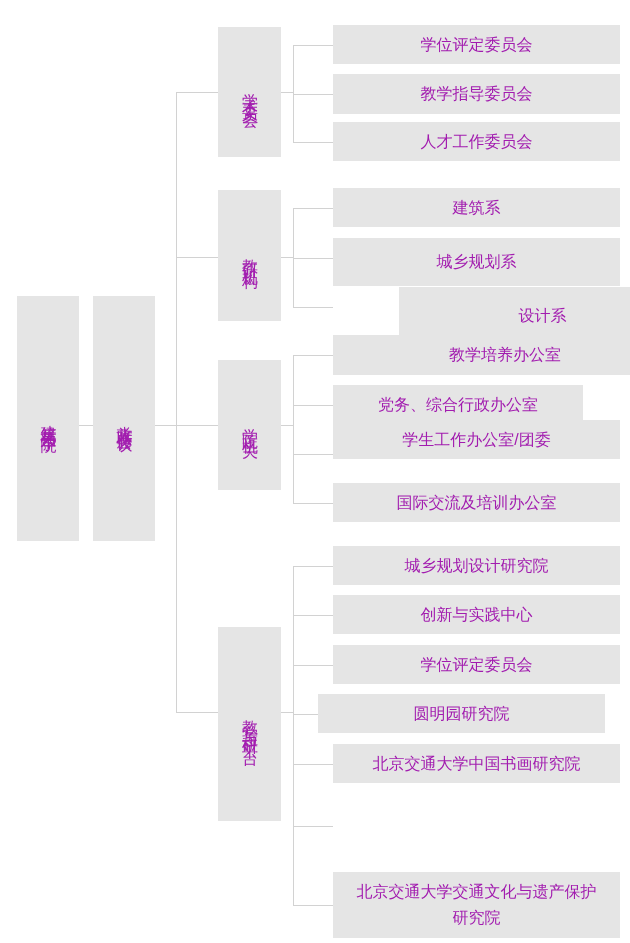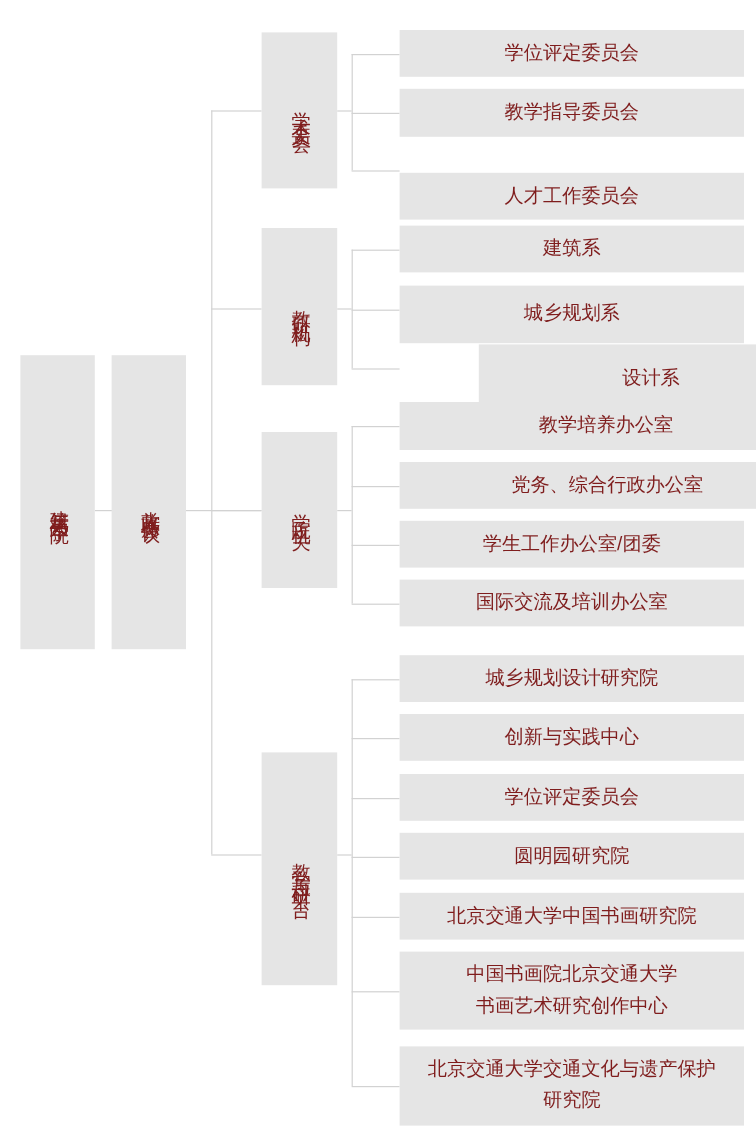--- a/index.html
+++ b/index.html
@@ -17,21 +17,21 @@
   .vtext{
     writing-mode:vertical-rl;text-orientation:upright;
     font-size:16px;letter-spacing:2px;
   }
   .cat .vtext{letter-spacing:5px;}
   .cline{position:absolute;background:var(--line,#d2d2d2);}
 </style>
 </head>
 <body>
 
-<div id="stage" style="--fill: #e5e5e5; --line: #d2d2d2; color: #7f1d1d; background: rgb(255, 255, 255);">
+<div id="stage" style="--fill: #e5e5e5; --line: #d2d2d2; color: #a21caf; background: rgb(255, 255, 255);">
     <div class="cline" style="left: 79px; top: 425px; width: 139px; height: 1px;"></div>
     <div class="cline" style="left: 176px; top: 92px; width: 1px; height: 620px;"></div>
     <div class="cline" style="left: 176px; top: 92px; width: 42px; height: 1px;"></div>
     <div class="cline" style="left: 176px; top: 257px; width: 42px; height: 1px;"></div>
     <div class="cline" style="left: 176px; top: 425px; width: 42px; height: 1px;"></div>
     <div class="cline" style="left: 176px; top: 712px; width: 42px; height: 1px;"></div>
     <div class="cline" style="left: 281px; top: 92px; width: 12px; height: 1px;"></div>
     <div class="cline" style="left: 293px; top: 45px; width: 1px; height: 97px;"></div>
     <div class="cline" style="left: 293px; top: 45px; width: 40px; height: 1px;"></div>
     <div class="cline" style="left: 293px; top: 94px; width: 40px; height: 1px;"></div>
@@ -60,39 +60,37 @@
       <span class="vtext">建筑与艺术学院</span>
     </div>
     <div class="box" style="left: 93px; top: 296px; width: 62px; height: 245px;">
       <span class="vtext">党政联席会议</span>
     </div>
     <div class="box cat" style="left: 218px; top: 27px; width: 63px; height: 130px;">
       <span class="vtext">学术委员会</span>
     </div>
     <div class="box leaf" style="left: 333px; top: 25px; width: 287px; height: 39px;">学位评定委员会</div>
     <div class="box leaf" style="left: 333px; top: 74px; width: 287px; height: 40px;">教学指导委员会</div>
-    <div class="box leaf" style="left: 333px; top: 122px; width: 287px; height: 39px; margin-top: 22px;">人才工作委员会</div>
+    <div class="box leaf" style="left: 333px; top: 122px; width: 287px; height: 39px;">人才工作委员会</div>
     <div class="box cat" style="left: 218px; top: 190px; width: 63px; height: 131px;">
       <span class="vtext">教研机构</span>
     </div>
     <div class="box leaf" style="left: 333px; top: 188px; width: 287px; height: 39px;">建筑系</div>
     <div class="box leaf" style="left: 333px; top: 238px; width: 287px; height: 48px;">城乡规划系</div>
     <div class="box leaf" style="left: 351px; top: 287px; width: 287px; height: 57px; margin-left: 48px;">设计系</div>
     <div class="box cat" style="left: 218px; top: 360px; width: 63px; height: 130px;">
       <span class="vtext">学院机关</span>
     </div>
     <div class="box leaf" style="left: 333px; top: 335px; width: 344px; height: 40px;">教学培养办公室</div>
-    <div class="box leaf" style="left: 333px; top: 385px; width: 250px; height: 39px; padding-left: 48px;">党务、综合行政办公室</div>
-    <div class="box leaf" style="left: 333px; top: 434px; width: 287px; height: 39px;">学生工作办公室/团委</div>
+    <div class="box leaf" style="left: 333px; top: 385px; width: 250px; height: 39px;">党务、综合行政办公室</div>
+    <div class="box leaf" style="left: 333px; top: 420px; width: 287px; height: 39px;">学生工作办公室/团委</div>
     <div class="box leaf" style="left: 333px; top: 483px; width: 287px; height: 39px;">国际交流及培训办公室</div>
     <div class="box cat" style="left: 218px; top: 627px; width: 63px; height: 194px;">
       <span class="vtext">教学与科研平台</span>
     </div>
     <div class="box leaf" style="left: 333px; top: 546px; width: 287px; height: 39px;">城乡规划设计研究院</div>
     <div class="box leaf" style="left: 333px; top: 595px; width: 287px; height: 39px;">创新与实践中心</div>
     <div class="box leaf" style="left: 333px; top: 645px; width: 287px; height: 39px;">学位评定委员会</div>
-    <div class="box leaf" style="left: 333px; top: 694px; width: 287px; height: 39px;">圆明园研究院</div>
+    <div class="box leaf" style="left: 318px; top: 694px; width: 287px; height: 39px;">圆明园研究院</div>
     <div class="box leaf" style="left: 333px; top: 744px; width: 287px; height: 39px;">北京交通大学中国书画研究院</div>
-    <div class="box leaf" style="left: 333px; top: 793px; width: 287px; height: 65px;">中国书画院北京交通大学
-书画艺术研究创作中心</div>
     <div class="box leaf" style="left: 333px; top: 872px; width: 287px; height: 66px; text-align: center;">北京交通大学交通文化与遗产保护
 研究院</div>
   </div>
 
 </body></html>

